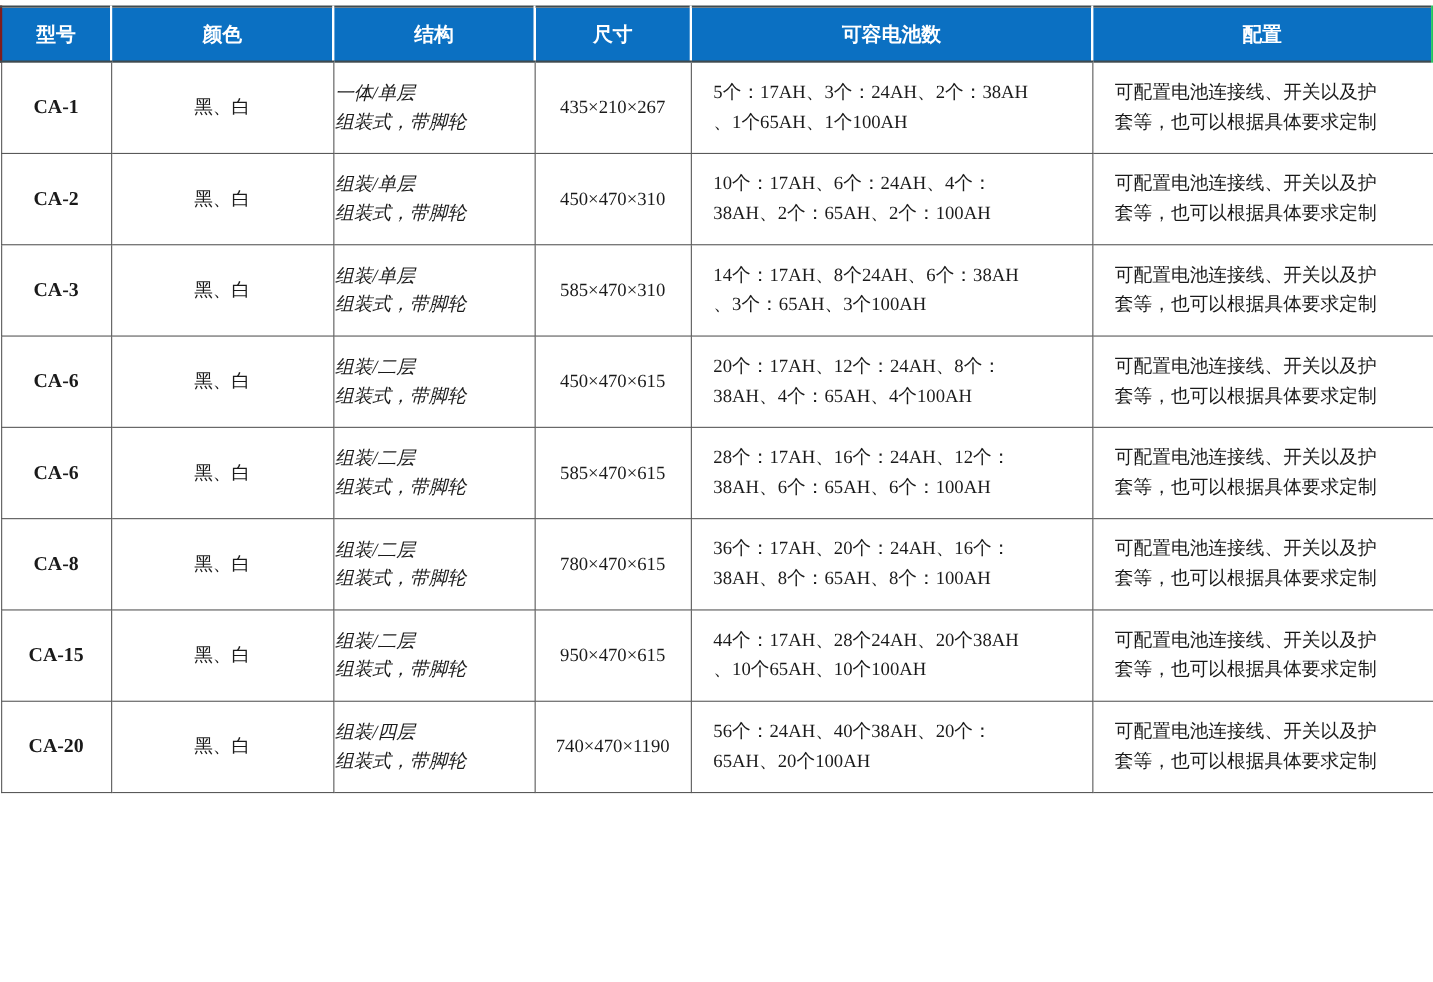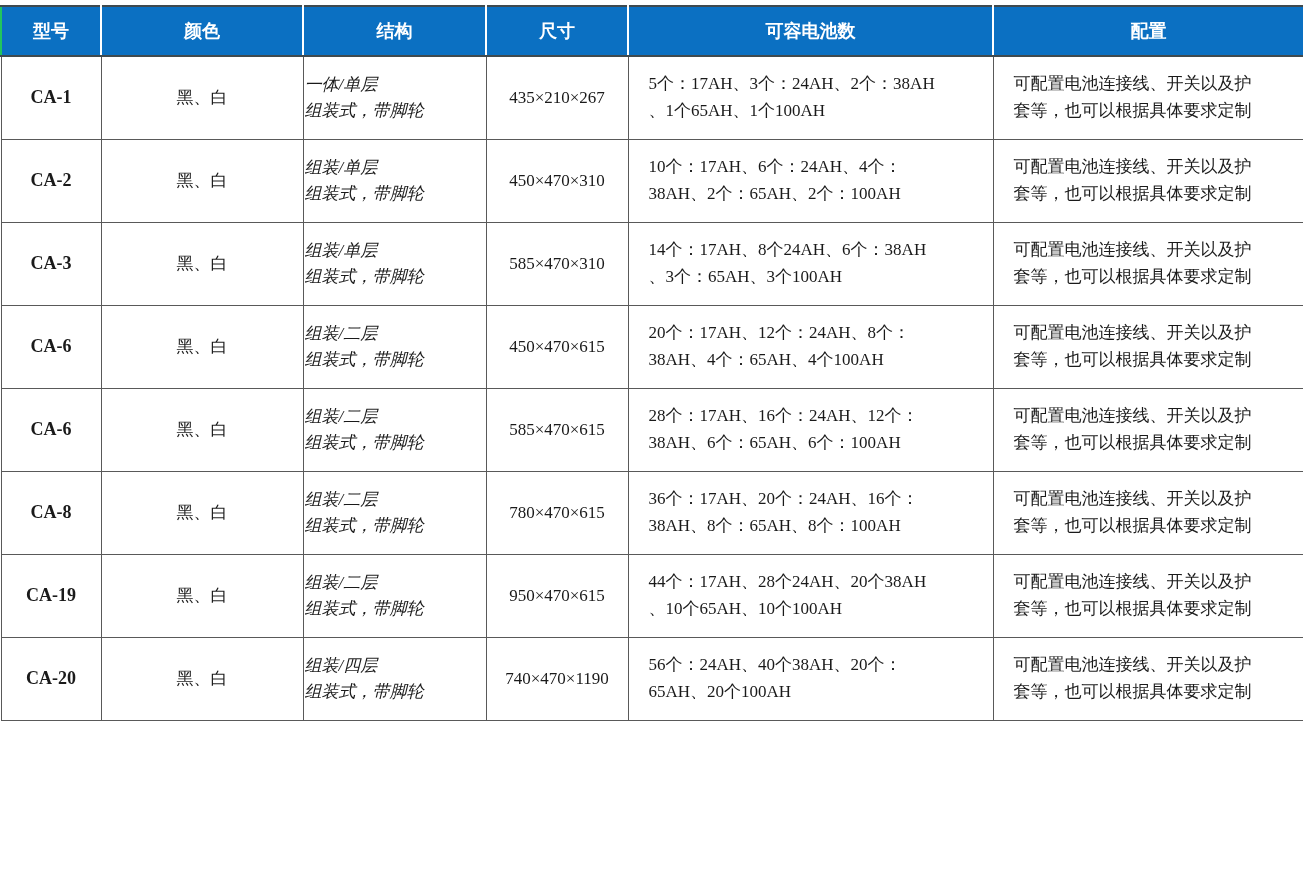--- a/index.html
+++ b/index.html
@@ -34,22 +34,22 @@
     font-weight: bold;
     font-size: 18px;
     height: 50px;
     text-align: center;
     vertical-align: middle;
     border-left: 2px solid #ffffff;
     border-right: 2px solid #ffffff;
     border-top: 2px solid #3f4a4f;
     border-bottom: 2px solid #3f4a4f;
   }
-  thead th:first-child { border-left: 2px solid #22c55e; }
-  thead th:last-child  { border-right: 2px solid #22c55e; }
+  thead th:first-child { border-left: 2px solid #7f1d1d; }
+  thead th:last-child  { border-right: 7px solid #22c55e; }
   tbody td {
     border: 1px solid #595959;
     font-size: 17px;
     vertical-align: middle;
     background: #ffffff;
   }
   tbody tr { height: 83px; }
   td.c-model {
     text-align: center;
     font-weight: bold;
@@ -154,21 +154,21 @@
         <td class="c-center">黑、白</td>
         <td class="c-multiline">组装/二层
 组装式，带脚轮</td>
         <td class="c-center">780×470×615</td>
         <td class="c-left">36个：17AH、20个：24AH、16个：
 38AH、8个：65AH、8个：100AH</td>
         <td class="c-left">可配置电池连接线、开关以及护
 套等，也可以根据具体要求定制</td>
       </tr>
       <tr>
-        <td class="c-model">CA-19</td>
+        <td class="c-model">CA-15</td>
         <td class="c-center">黑、白</td>
         <td class="c-multiline">组装/二层
 组装式，带脚轮</td>
         <td class="c-center">950×470×615</td>
         <td class="c-left">44个：17AH、28个24AH、20个38AH
 、10个65AH、10个100AH</td>
         <td class="c-left">可配置电池连接线、开关以及护
 套等，也可以根据具体要求定制</td>
       </tr>
       <tr>

